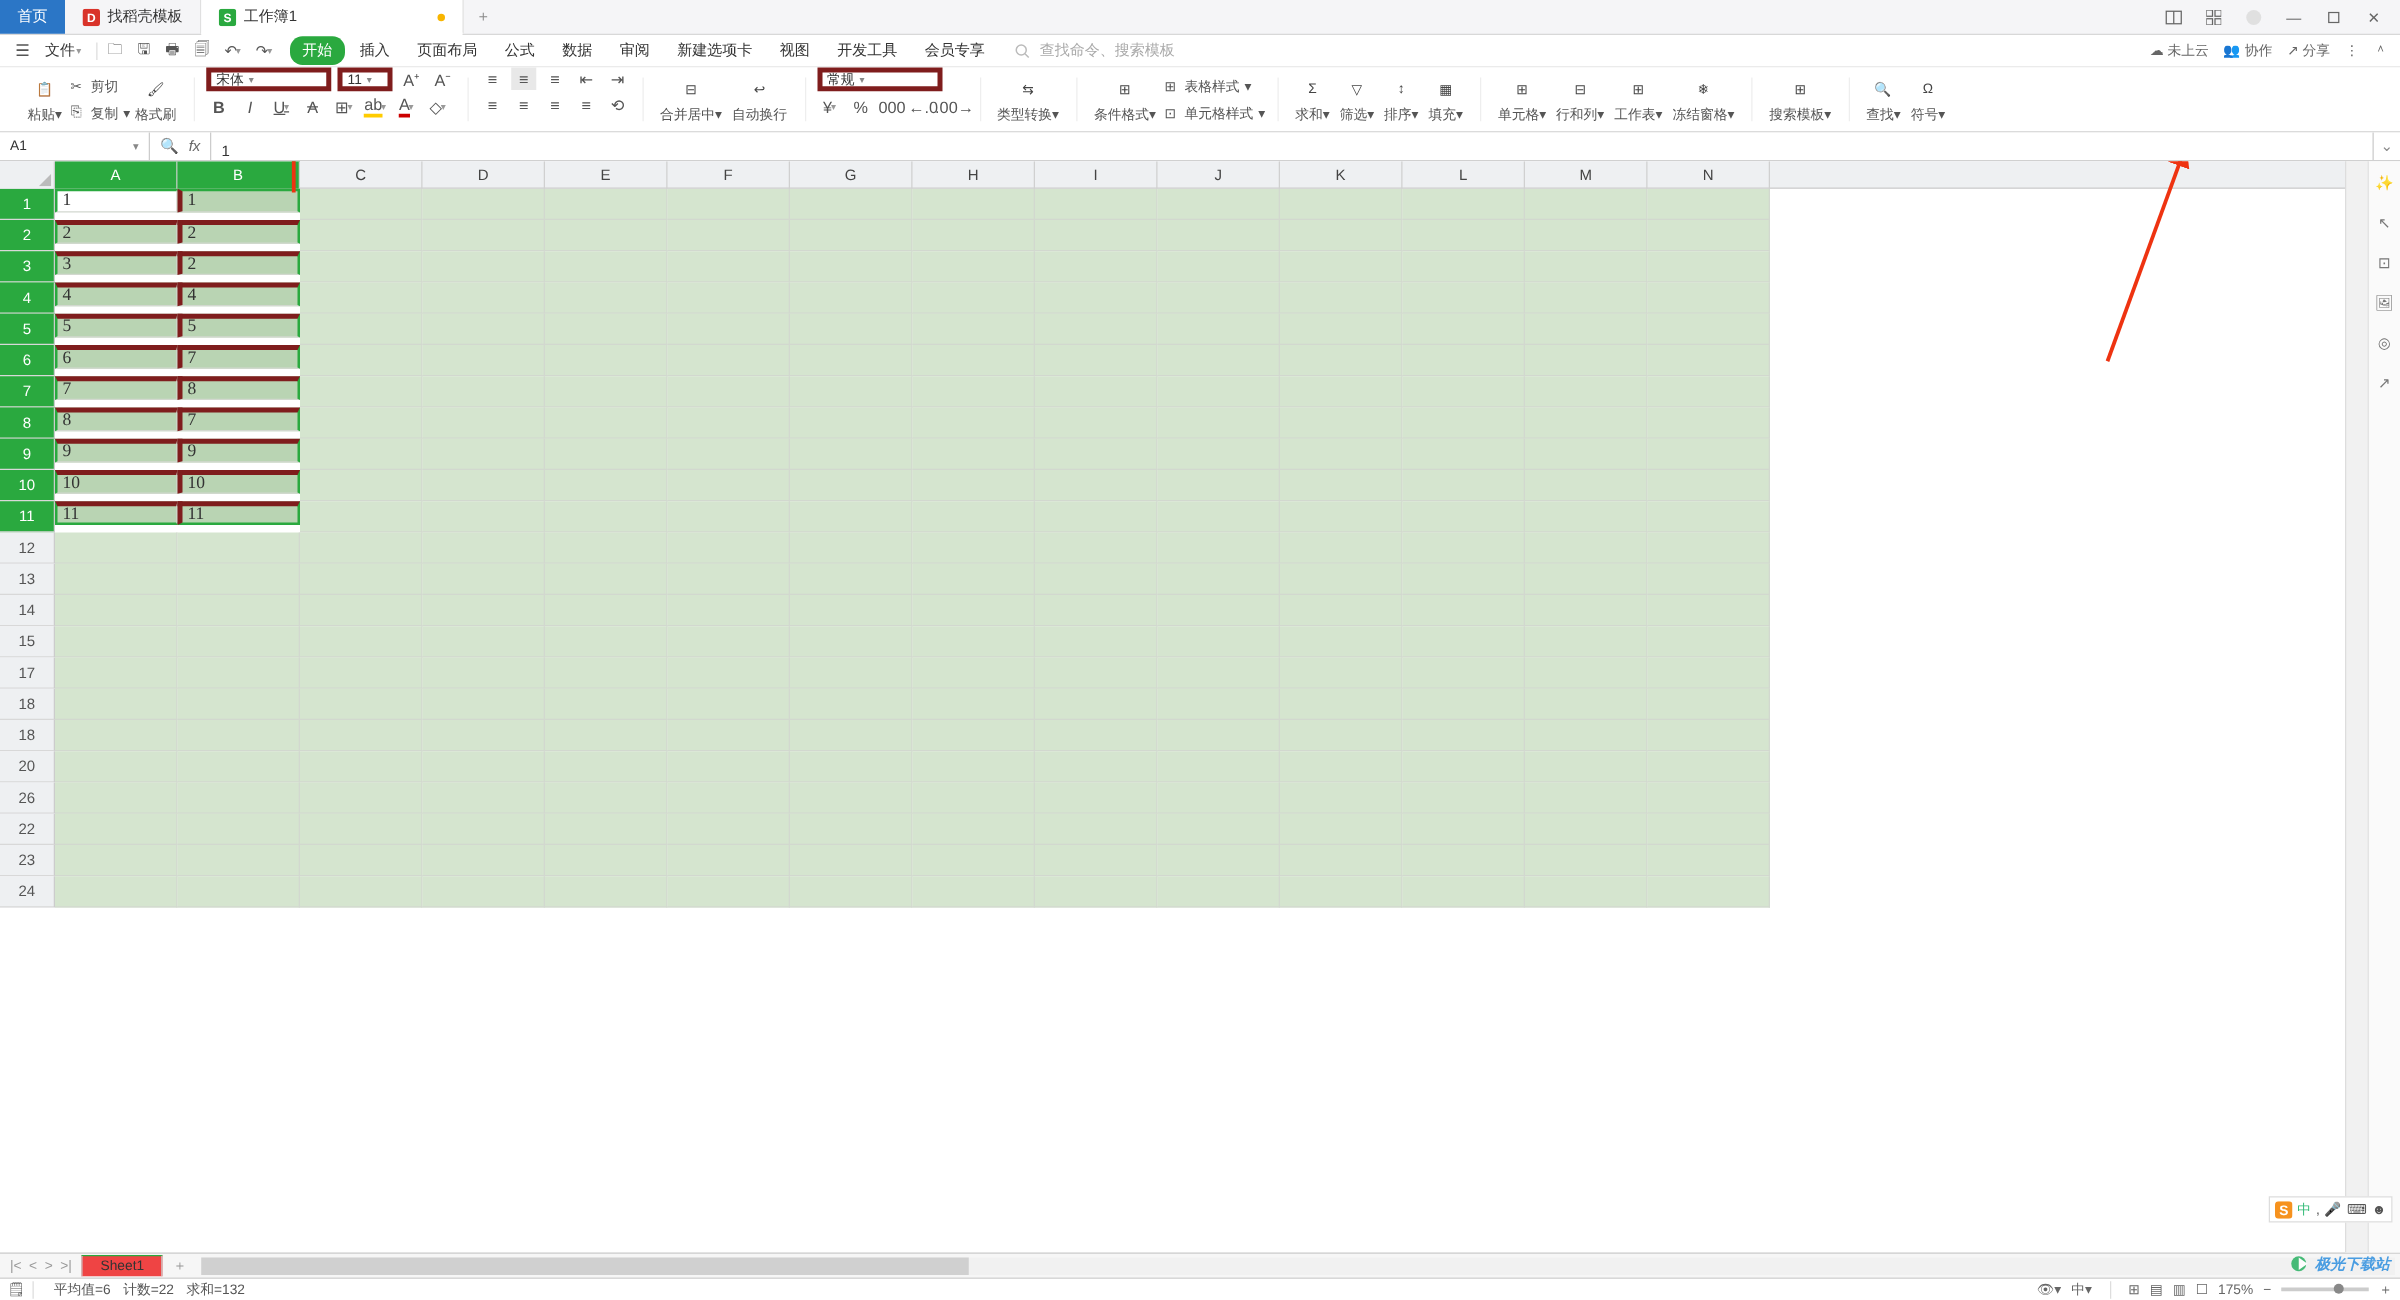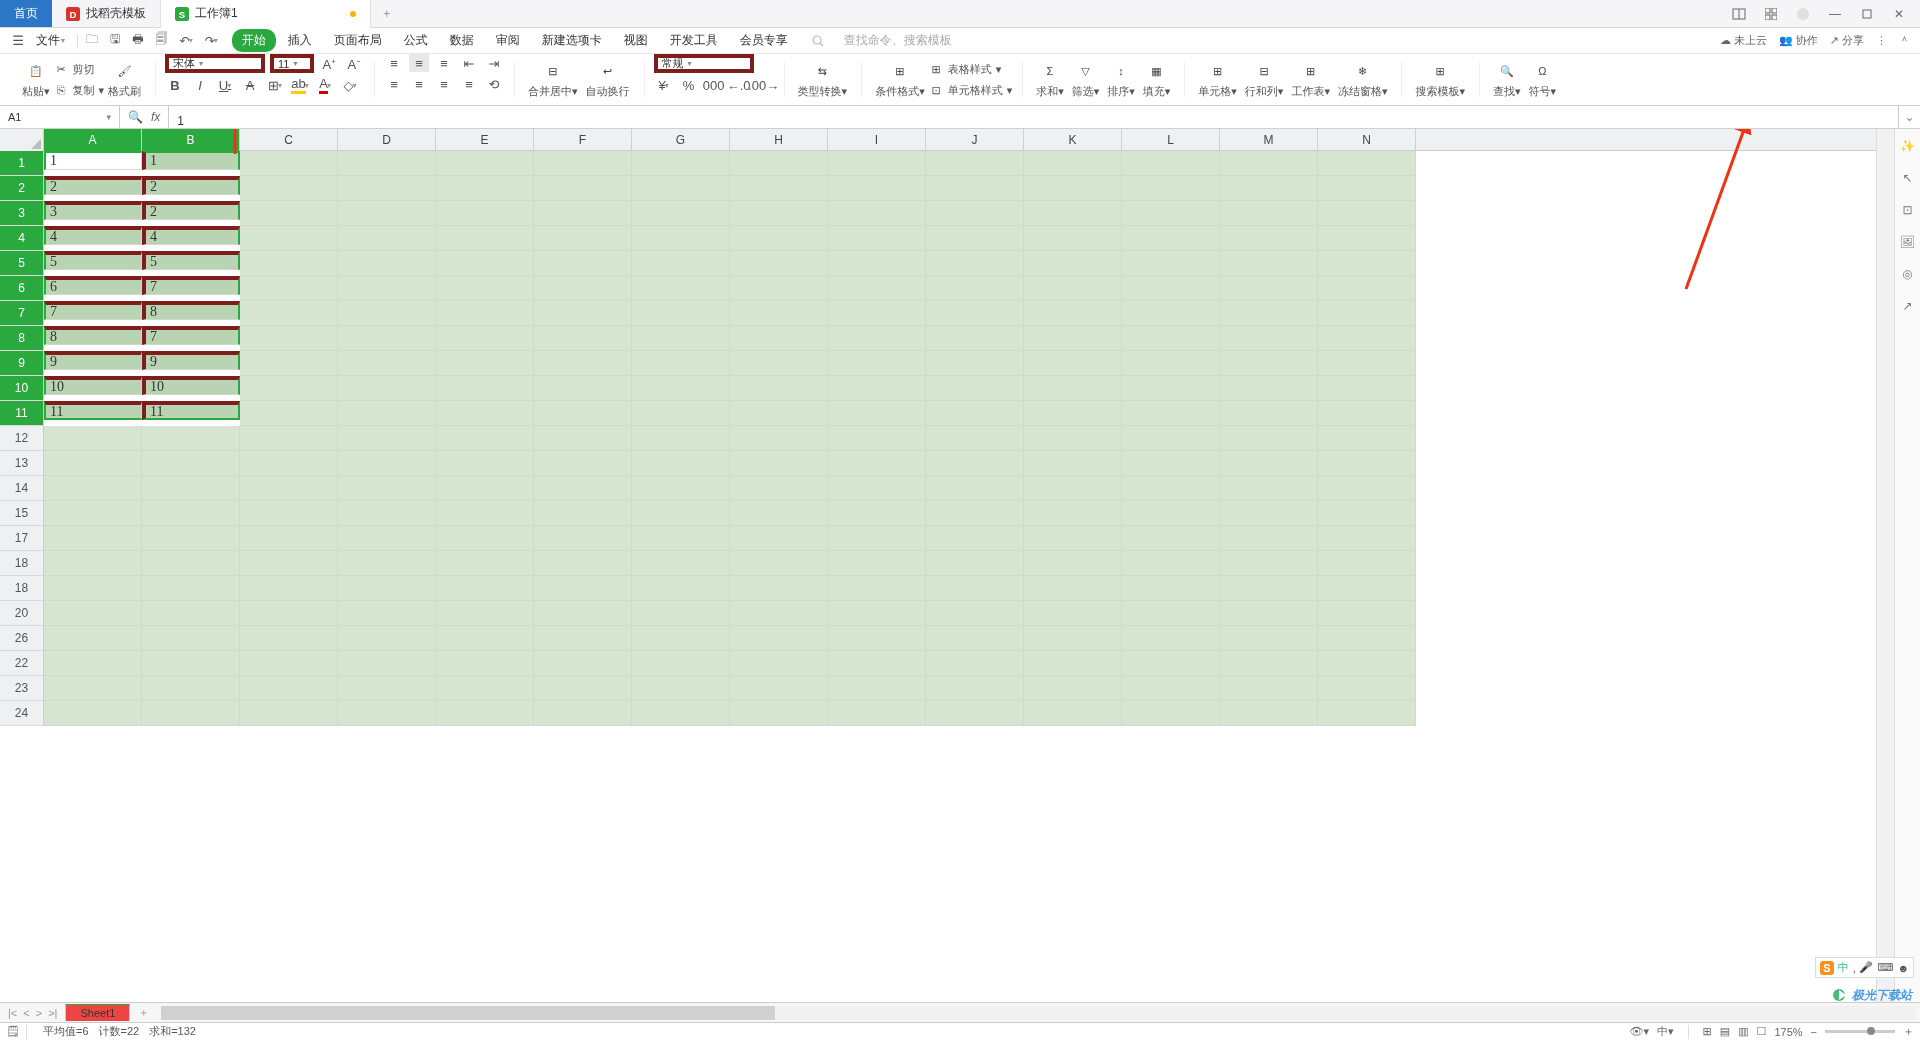--- a/index.html
+++ b/index.html
@@ -21,21 +21,21 @@
   
   .menubar{display:flex;height:26px;background:#fff;border-bottom:1px solid #e5e5e5;align-items:center;padding-left:6px;padding-right:10px}
   .menu-ico{width:24px;height:20px;display:flex;align-items:center;justify-content:center;color:#555;font-size:13px;cursor:pointer}
   .file-menu{display:flex;align-items:center;padding:0 6px;gap:2px;font-size:12px}
   .sep-v{width:1px;height:14px;background:#ddd;margin:0 6px}
   .qat{display:flex;align-items:center;gap:12px;color:#555;padding:0 2px}
   .qat span{cursor:pointer;display:flex;align-items:center}
   .ribbon-tabs{display:flex;align-items:center;gap:2px;margin-left:12px}
   .rtab{padding:3px 10px;font-size:12px;cursor:pointer}
   .rtab.active{background:#2aa93f;color:#fff;border-radius:10px}
-  .search-cmd{display:flex;align-items:center;gap:20px;color:#aaa;font-size:12px;margin-left:14px}
+  .search-cmd{display:flex;align-items:center;gap:8px;color:#aaa;font-size:12px;margin-left:14px}
   .menu-spacer{flex:1}
   .cloud-area{display:flex;align-items:center;gap:12px;color:#666;font-size:11px}
   .cloud-area>span{display:flex;align-items:center;gap:3px;cursor:pointer}
   
   
   .ribbon{display:flex;height:52px;background:#fff;border-bottom:1px solid #d0d0d0;align-items:center;padding:0 8px}
   .rgrp{display:flex;align-items:center;height:100%;padding:0 10px;position:relative}
   .rgrp+.rgrp::before{content:"";position:absolute;left:0;top:8px;bottom:8px;width:1px;background:#eee}
   .bigbtn{display:flex;flex-direction:column;align-items:center;justify-content:center;height:46px;padding:0 4px;font-size:11px;color:#555;cursor:pointer;gap:2px;min-width:30px}
   .bigbtn .bico{width:22px;height:22px;display:flex;align-items:center;justify-content:center;color:#444}
@@ -87,21 +87,21 @@
   .hscrl-thumb{position:absolute;left:0;width:35%;top:0;bottom:0;background:#d0d0d0}
   
   
   .status{display:flex;height:18px;border-top:1px solid #ccc;background:#fff;align-items:center;padding:0 6px;font-size:11px;color:#555}
   .status .stats{display:flex;gap:10px;margin-left:10px}
   .status-right{margin-left:auto;display:flex;align-items:center;gap:8px;color:#666}
   .status-right span{display:flex;align-items:center;cursor:pointer}
   .zoom-slider{width:70px;height:3px;background:#ccc;position:relative}
   .zoom-slider::after{content:"";position:absolute;left:60%;top:-3px;width:8px;height:8px;border-radius:4px;background:#888}
   
-  .watermark{position:absolute;right:8px;bottom:36px;font-size:12px;color:#3894e0;opacity:.9;display:flex;align-items:center;gap:2px;font-style:italic;font-weight:bold}
+  .watermark{position:absolute;right:8px;bottom:20px;font-size:12px;color:#3894e0;opacity:.9;display:flex;align-items:center;gap:2px;font-style:italic;font-weight:bold}
   .ime-bar{position:absolute;right:6px;bottom:62px;display:flex;gap:4px;align-items:center;background:#fff;border:1px solid #ddd;padding:2px 4px;font-size:11px;color:#555}
   .ime-bar span{display:flex;align-items:center;gap:2px}
   svg{pointer-events:none}
 </style>
 </head>
 <body>
 
 <div class="titlebar">
   <div class="tab home">
       <span>首页</span>

